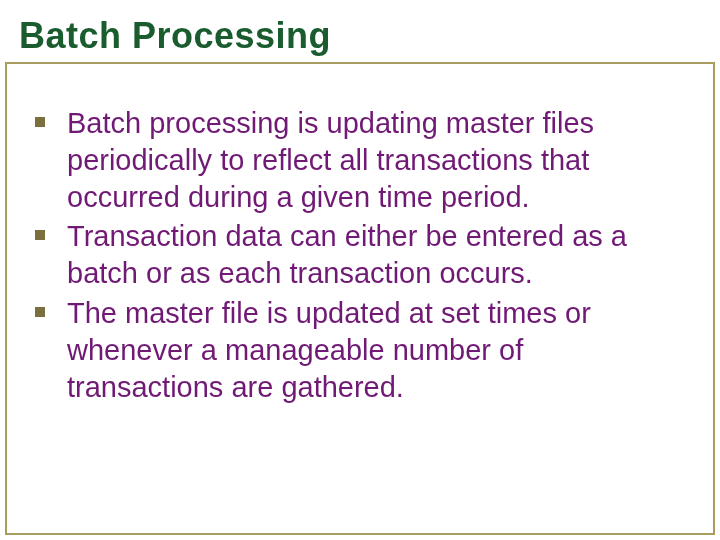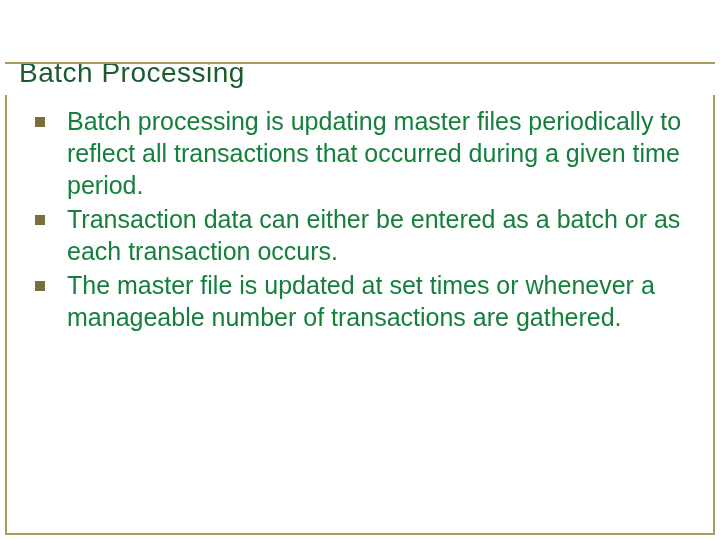--- a/index.html
+++ b/index.html
@@ -35,25 +35,24 @@
     }
     .title-area {
       position: absolute;
       top: 5px;
       left: 5px;
       right: 5px;
       background: #ffffff;
       padding: 10px 10px 6px 14px;
     }
     .title-text {
-      font-size: 28px;
+      font-size: 36px;
       color: #1a5c2e;
-      font-weight: normal;
+      font-weight: bold;
       letter-spacing: 0.5px;
-      margin-top: 42px;
     }
     .title-underline {
       position: absolute;
       top: 62px;
       left: 5px;
       right: 5px;
       height: 2px;
       background: #a89c5e;
     }
     .title-break-left {
@@ -77,22 +76,22 @@
     }
     .bullet-marker {
       width: 10px;
       height: 10px;
       background: #7a6f3d;
       flex-shrink: 0;
       margin-top: 12px;
       margin-right: 22px;
     }
     .bullet-text {
-      font-size: 25px;
-      color: #15803d;
+      font-size: 29px;
+      color: #701a75;
       line-height: 1.28;
       flex: 1;
     }
   </style>
 </head>
 <body>
 
 <div class="slide-border"></div>
 <div class="title-break-left"></div>
 

